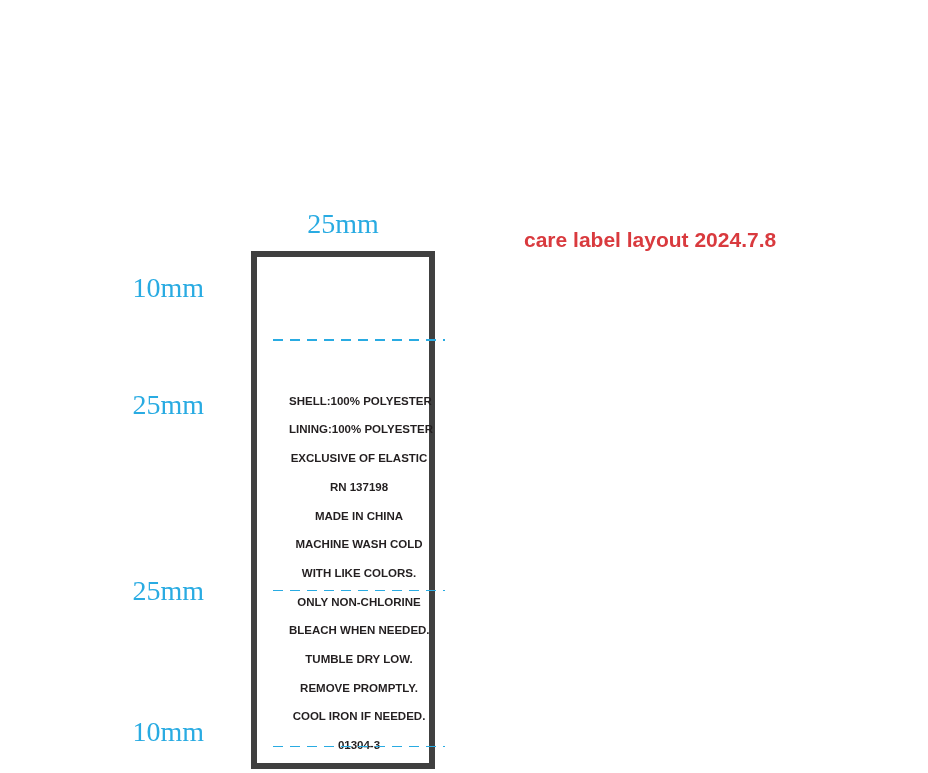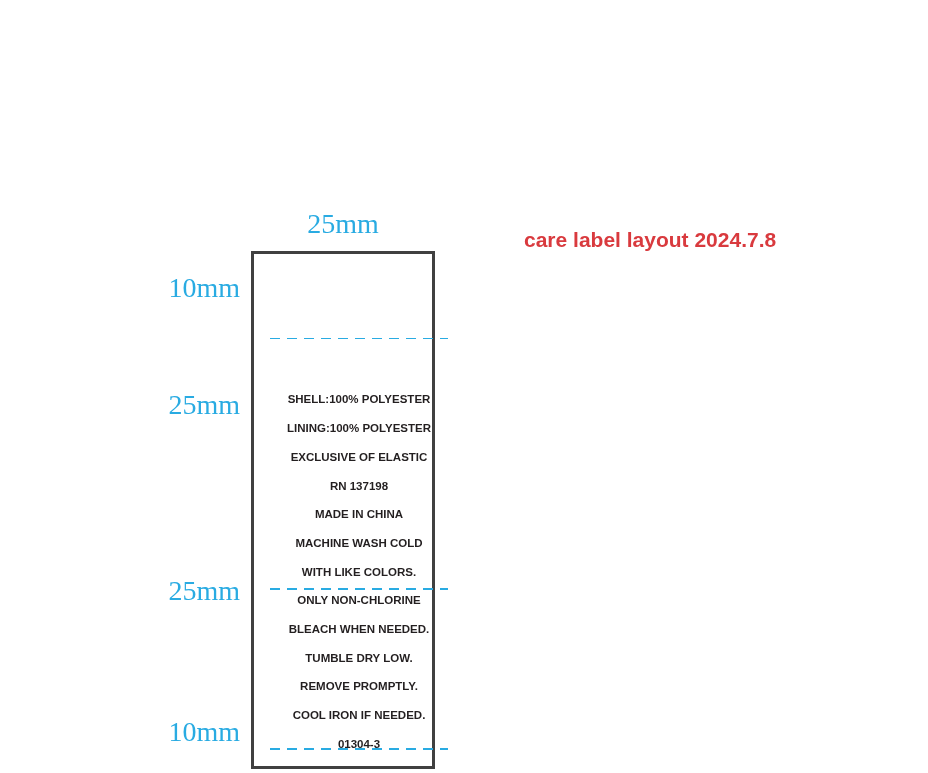--- a/index.html
+++ b/index.html
@@ -23,21 +23,21 @@
     font-weight: 400;
     white-space: nowrap;
   }
   .dim-top {
     left: 187px;
     top: 143px;
     width: 184px;
     text-align: center;
   }
   .dim-left {
-    right: 720px; 
+    right: 756px; 
     text-align: left;
   }
   .dim-left-1 { top: 207px; }
   .dim-left-2 { top: 324px; }
   .dim-left-3 { top: 510px; }
   .dim-left-4 { top: 651px; }
 
   
   .title-block {
     position: absolute;
@@ -51,21 +51,21 @@
     white-space: nowrap;
   }
 
   
   .label-box {
     position: absolute;
     left: 187px;
     top: 187px;
     width: 184px;
     height: 518px;
-    border: 3px solid #404040;
+    border: 6px solid #404040;
     background: #ffffff;
     display: flex;
     flex-direction: column;
   }
   .sec { width: 100%; }
   .sec-1 { height: 69px; }
   .sec-2 {
     height: 185px;
     padding-top: 6px;
     text-align: center;

